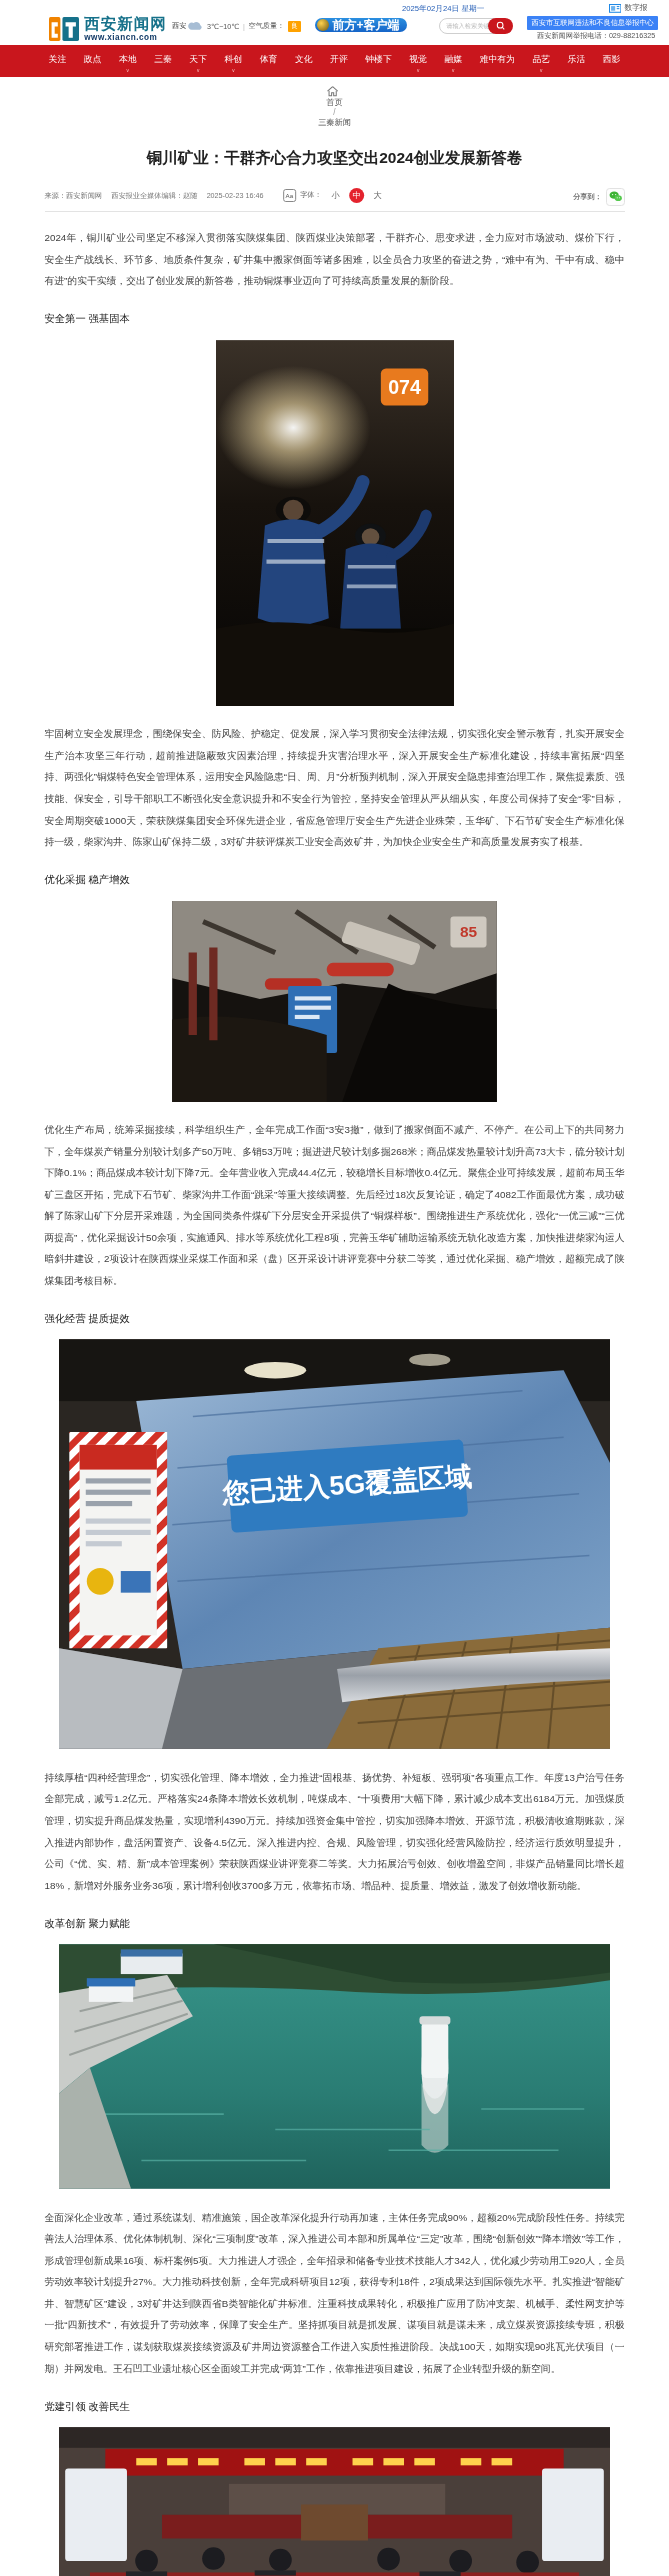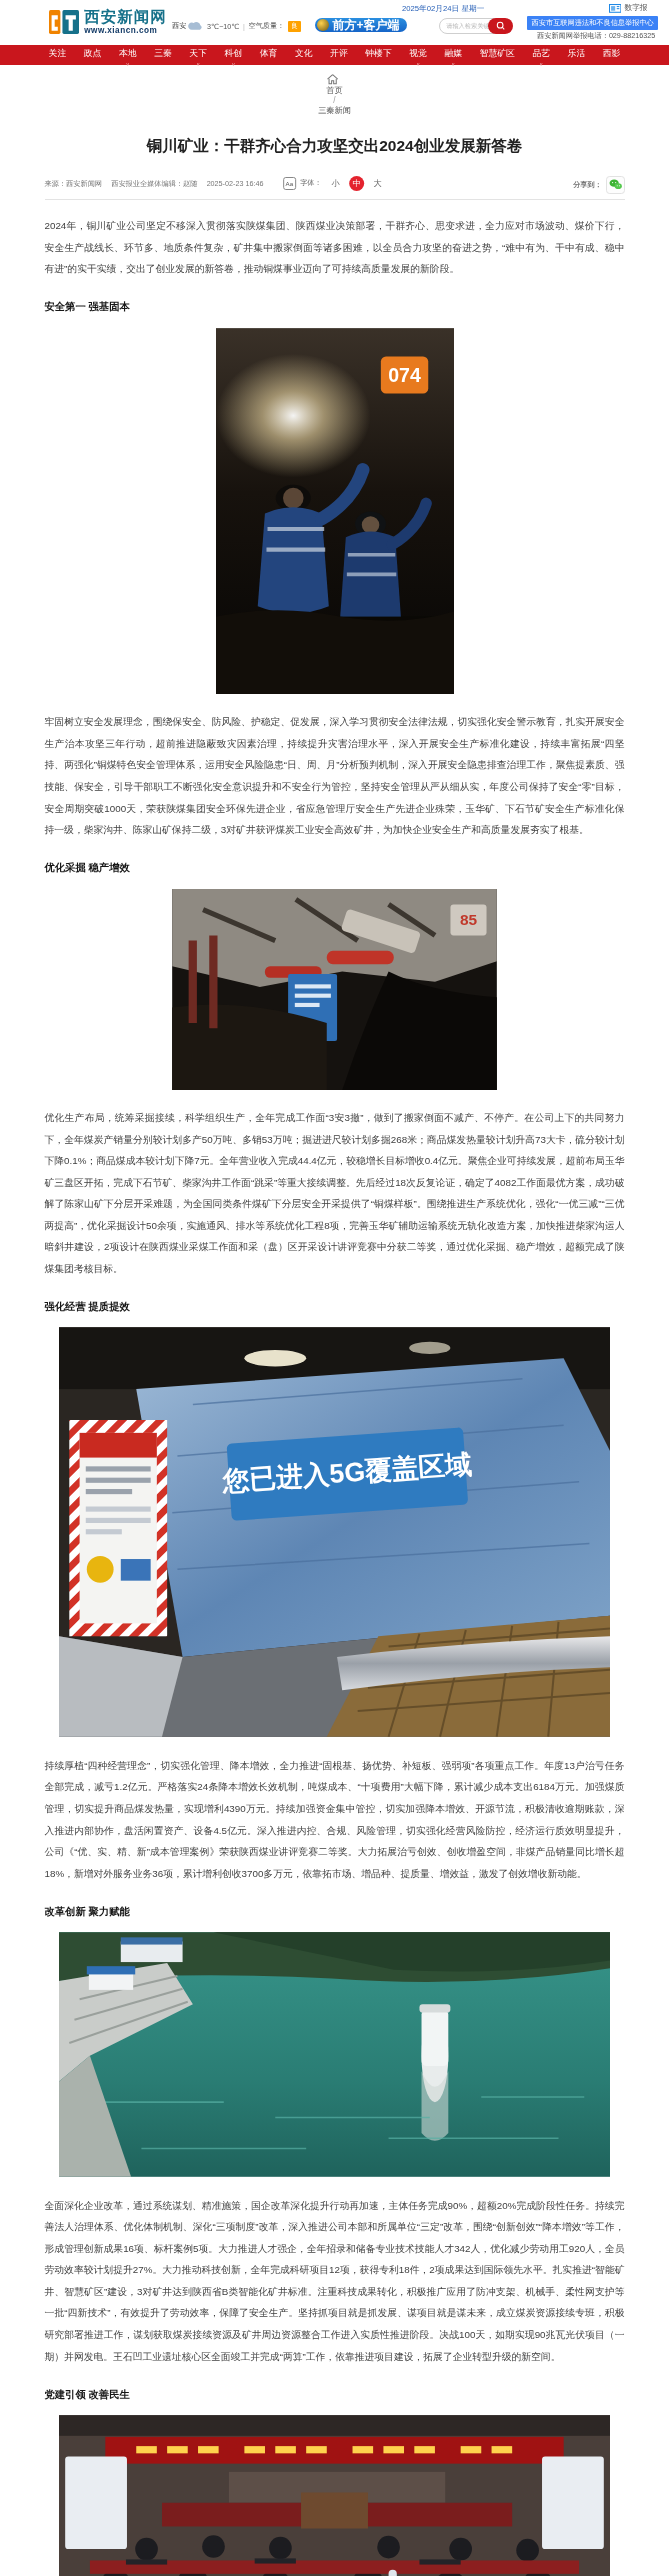--- a/index.html
+++ b/index.html
@@ -1,21 +1,21 @@
 <!DOCTYPE html>
 <html style="font-size:8.2px"><head>
 <meta charset="utf-8">
 <style>
   * { box-sizing: border-box; margin: 0; padding: 0; }
   body { background:#fff; font-family:"Liberation Sans","DejaVu Sans",sans-serif; }
   .page { width:669px; margin:0 auto; position:relative; background:#fff; }
 
   
   .header { position:relative; height:45px; background:#fff; }
-  .logo { position:absolute; left:49px; top:8px; display:flex; align-items:center; cursor:pointer; }
+  .logo { position:absolute; left:49px; top:15px; display:flex; align-items:center; cursor:pointer; }
   .logo-mark { width:30px; height:28px; margin-right:5.2px; }
   .logo-txt .site-name { font-size:15.5px; font-weight:bold; color:#16718a; letter-spacing:1px; line-height:1.05; }
   .logo-txt .site-url { font-size:8.2px; font-weight:bold; color:#123a66; letter-spacing:0.5px; }
 
   .weather { position:absolute; left:172px; top:20.6px; display:flex; align-items:center; font-size:7.2px; color:#555; }
   .weather .city { margin-right:2.1px; color:#444; }
   .weather svg { margin-right:3.1px; }
   .aqi-badge { display:inline-block; background:#ffa200; color:#fff; font-size:6.7px; padding:1px 3.6px; margin-left:3.1px; border-radius:1px; }
 
   .app-pill { position:absolute; left:315px; top:18px; height:14px; border-radius:8.2px; background:linear-gradient(180deg,#2a8fe0,#1565c8); color:#fff; font-size:12px; font-weight:bold; display:flex; align-items:center; padding:0 7.2px 0 2.1px; cursor:pointer; }
@@ -27,21 +27,21 @@
   .search-btn { position:absolute; right:-2.1px; top:0; width:25px; height:16.5px; border:none; border-radius:8.2px; background:#c9161d; cursor:pointer; display:flex; align-items:center; justify-content:center; }
 
   .hdr-date { position:absolute; left:402px; top:4.1px; font-size:7.7px; color:#2a62b8; }
   .hdr-mail { position:absolute; left:530px; top:20px; display:flex; align-items:center; font-size:7.7px; color:#555; cursor:pointer; }
   .hdr-mail svg,.hdr-digital svg { margin-right:3.1px; }
   .hdr-digital { position:absolute; left:609px; top:3.1px; display:flex; align-items:flex-end; font-size:7.7px; color:#555; cursor:pointer; }
   .report-banner { position:absolute; left:527px; top:16px; background:#3b82f6; color:#fff; font-size:7.2px; padding:2.1px 4.6px; border-radius:1px; cursor:pointer; white-space:nowrap; }
   .report-phone { position:absolute; left:537px; top:31px; font-size:7.2px; color:#555; }
 
   
-  .nav { height:20px; background:#c9161d; display:flex; align-items:center; justify-content:center; }
+  .nav { height:32px; background:#c9161d; display:flex; align-items:center; justify-content:center; }
   .nav-item { position:relative; color:#fff; font-size:8.8px; padding:0 8.8px; height:24px; line-height:20.6px; cursor:pointer; text-align:center; }
   .nav-item .caret { position:absolute; left:50%; transform:translateX(-50%); bottom:-0.5px; font-size:5.2px; color:#f3b8ba; line-height:5.2px; }
 
   
   .crumbs { width:580px; margin:9.3px auto 0; display:flex; align-items:center; font-size:8.2px; color:#555;flex-direction:column; }
   .crumbs svg { margin-right:4.1px; }
   .crumbs a { color:#555; text-decoration:none; cursor:pointer; }
   .crumbs .sep { margin:0 4.1px; color:#999; }
 
   
@@ -52,21 +52,21 @@
   .meta-left span { margin-right:7.2px; }
   .font-ctl { position:absolute; left:50%; transform:translateX(-50%); top:1px; display:flex; align-items:center; }
   .aa-box { width:13.4px; height:13.4px; border:0.5px solid #888; border-radius:2.6px; font-size:6.2px; color:#555; display:flex; align-items:center; justify-content:center; margin-right:4.1px; }
   .font-ctl .lbl { color:#666; margin-right:5.2px; }
   .fs-btn { font-size:8.2px; color:#666; margin:0 4.6px; cursor:pointer; }
   .fs-btn.active { width:15.5px; height:15.5px; background:#e4232e; color:#fff; border-radius:50%; display:flex; align-items:center; justify-content:center; }
   .share-area { position:absolute; right:0; top:1px; display:flex; align-items:center; color:#777;font-weight:bold; }
   .share-chip { width:18.5px; height:18.5px; border:0.5px solid #e2e2e2; border-radius:3.6px; background:#fdfdfd; display:flex; align-items:center; justify-content:center; margin-left:4.1px; cursor:pointer; }
 
   .art-body p { font-size:9.8px; color:#3f3f3f; line-height:2.2; text-align:justify; margin:15.5px 0; }
-  .sec-h { font-size:10.3px; font-weight:bold; color:#161616; margin:20.6px 0 3.1px; }
+  .sec-h { font-size:10.3px; font-weight:normal; color:#161616; margin:20.6px 0 3.1px; }
   figure { text-align:center; margin:13.4px 0; }
   figure svg { display:inline-block; }
 </style>
 </head>
 <body>
 
 <div class="page">
 
   <div class="header">
     <div class="logo">
@@ -138,21 +138,21 @@
     <div class="nav-item"><span>本地</span><span class="caret">∨</span></div>
     <div class="nav-item"><span>三秦</span></div>
     <div class="nav-item"><span>天下</span><span class="caret">∨</span></div>
     <div class="nav-item"><span>科创</span><span class="caret">∨</span></div>
     <div class="nav-item"><span>体育</span></div>
     <div class="nav-item"><span>文化</span></div>
     <div class="nav-item"><span>开评</span></div>
     <div class="nav-item"><span>钟楼下</span></div>
     <div class="nav-item"><span>视觉</span><span class="caret">∨</span></div>
     <div class="nav-item"><span>融媒</span><span class="caret">∨</span></div>
-    <div class="nav-item"><span>智慧矿区</span></div>
+    <div class="nav-item"><span>难中有为</span></div>
     <div class="nav-item"><span>品艺</span><span class="caret">∨</span></div>
     <div class="nav-item"><span>乐活</span></div>
     <div class="nav-item"><span>西影</span></div>
   </div>
 
   <div class="crumbs">
     <svg width="11.3" height="10.3" viewBox="0 0 22 20">
         <path d="M11 1 L21 10 M11 1 L1 10" fill="none" stroke="#777" stroke-width="2"></path>
         <path d="M4 9 v10 h5 v-6 h4 v6 h5 V9" fill="none" stroke="#777" stroke-width="2"></path>
       </svg>

